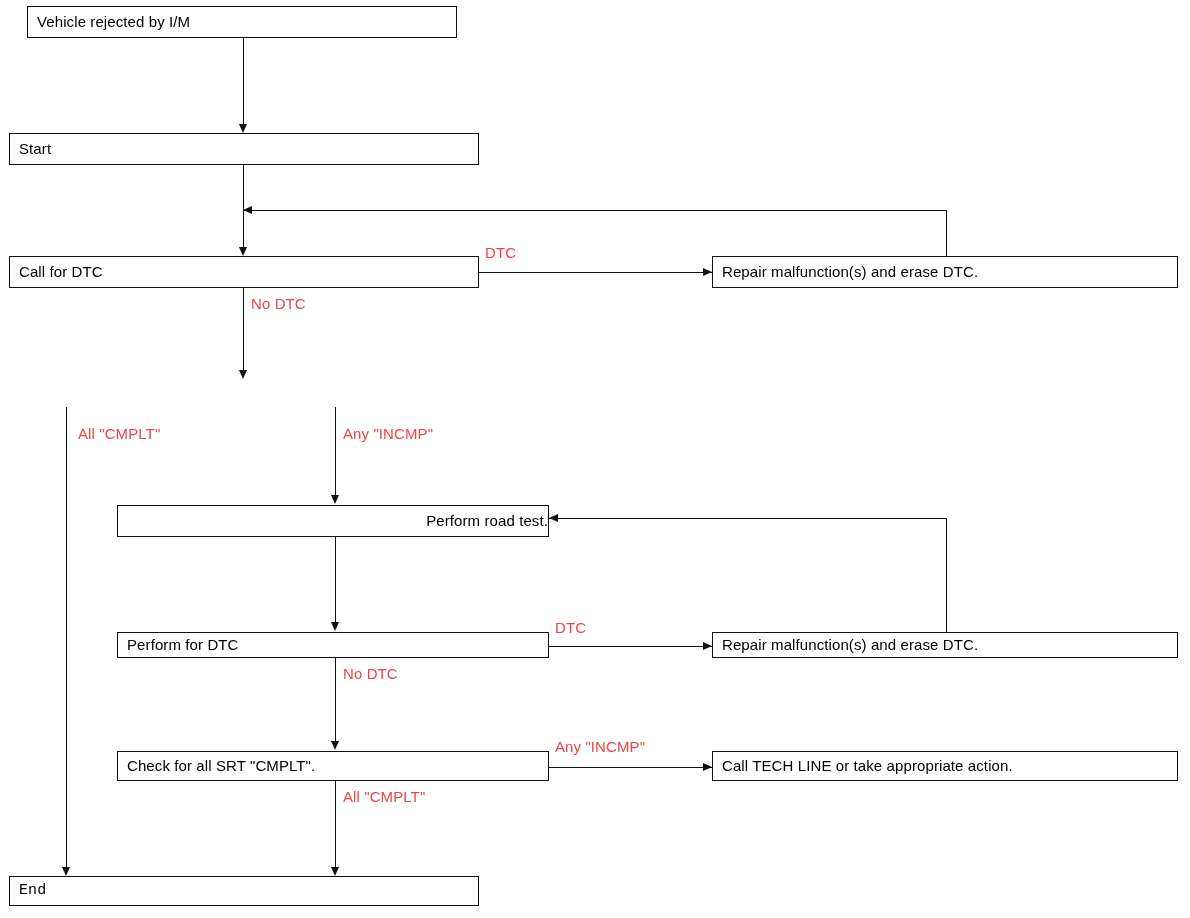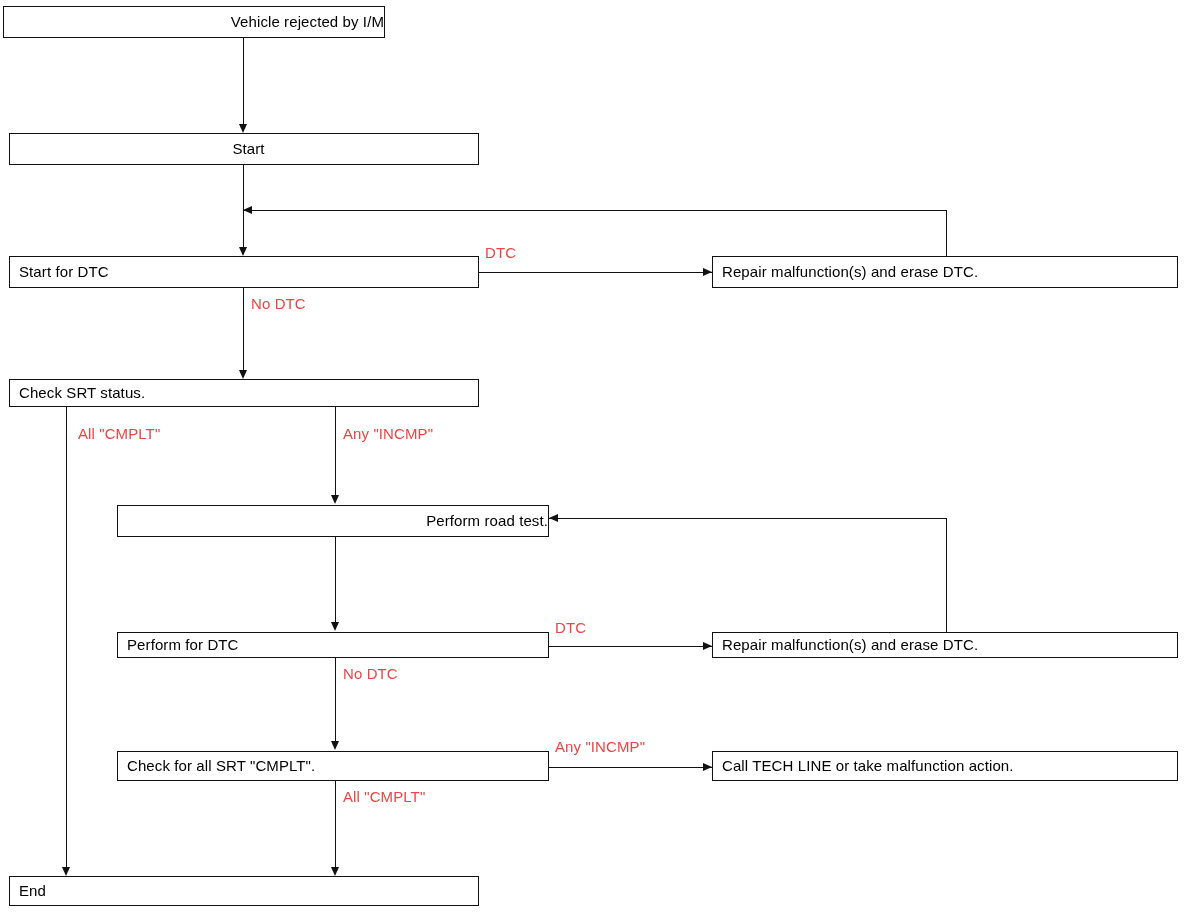--- a/index.html
+++ b/index.html
@@ -79,61 +79,58 @@
     letter-spacing: 0.1px;
     z-index: 4;
     background: transparent;
   }
 </style>
 </head>
 <body>
 
 <div id="canvas">
 
-  <div class="node" style="left:3px; top:6px; width:382px; height:32px;justify-content:flex-end;">
+  <div class="node" style="left:27px; top:6px; width:430px; height:32px;">
     <span>Vehicle rejected by I/M</span>
   </div>
 
-  <div class="node" style="left:9px; top:133px; width:470px; height:32px;justify-content:center;">
+  <div class="node" style="left:9px; top:133px; width:470px; height:32px;">
     <span>Start</span>
   </div>
 
   <div class="node" style="left:9px; top:256px; width:470px; height:32px;">
-    <span>Start for DTC</span>
+    <span>Call for DTC</span>
   </div>
 
   <div class="node" style="left:712px; top:256px; width:466px; height:32px;">
     <span>Repair malfunction(s) and erase DTC.</span>
   </div>
 
-  <div class="node" style="left:9px; top:379px; width:470px; height:28px;">
-    <span>Check SRT status.</span>
-  </div>
 
   <div class="node" style="left:117px; top:505px; width:432px; height:32px;justify-content:flex-end;">
     <span>Perform road test.</span>
   </div>
 
   <div class="node" style="left:117px; top:632px; width:432px; height:26px;">
     <span>Perform for DTC</span>
   </div>
 
   <div class="node" style="left:712px; top:632px; width:466px; height:26px;">
     <span>Repair malfunction(s) and erase DTC.</span>
   </div>
 
   <div class="node" style="left:117px; top:751px; width:432px; height:30px;">
     <span>Check for all SRT "CMPLT".</span>
   </div>
 
   <div class="node" style="left:712px; top:751px; width:466px; height:30px;">
-    <span>Call TECH LINE or take malfunction action.</span>
+    <span>Call TECH LINE or take appropriate action.</span>
   </div>
 
-  <div class="node" style="left:9px; top:876px; width:470px; height:30px;">
+  <div class="node" style="left:9px; top:876px; width:470px; height:30px;font-family:Liberation Mono, monospace;">
     <span>End</span>
   </div>
 
   <div class="vline" style="left:243px; top:38px; height:87px;"></div>
   <div class="arrow-down" style="left:238.5px; top:124px;"></div>
 
   <div class="vline" style="left:243px; top:165px; height:83px;"></div>
   <div class="arrow-down" style="left:238.5px; top:247px;"></div>
 
   <div class="vline" style="left:946px; top:210px; height:46px;"></div>

